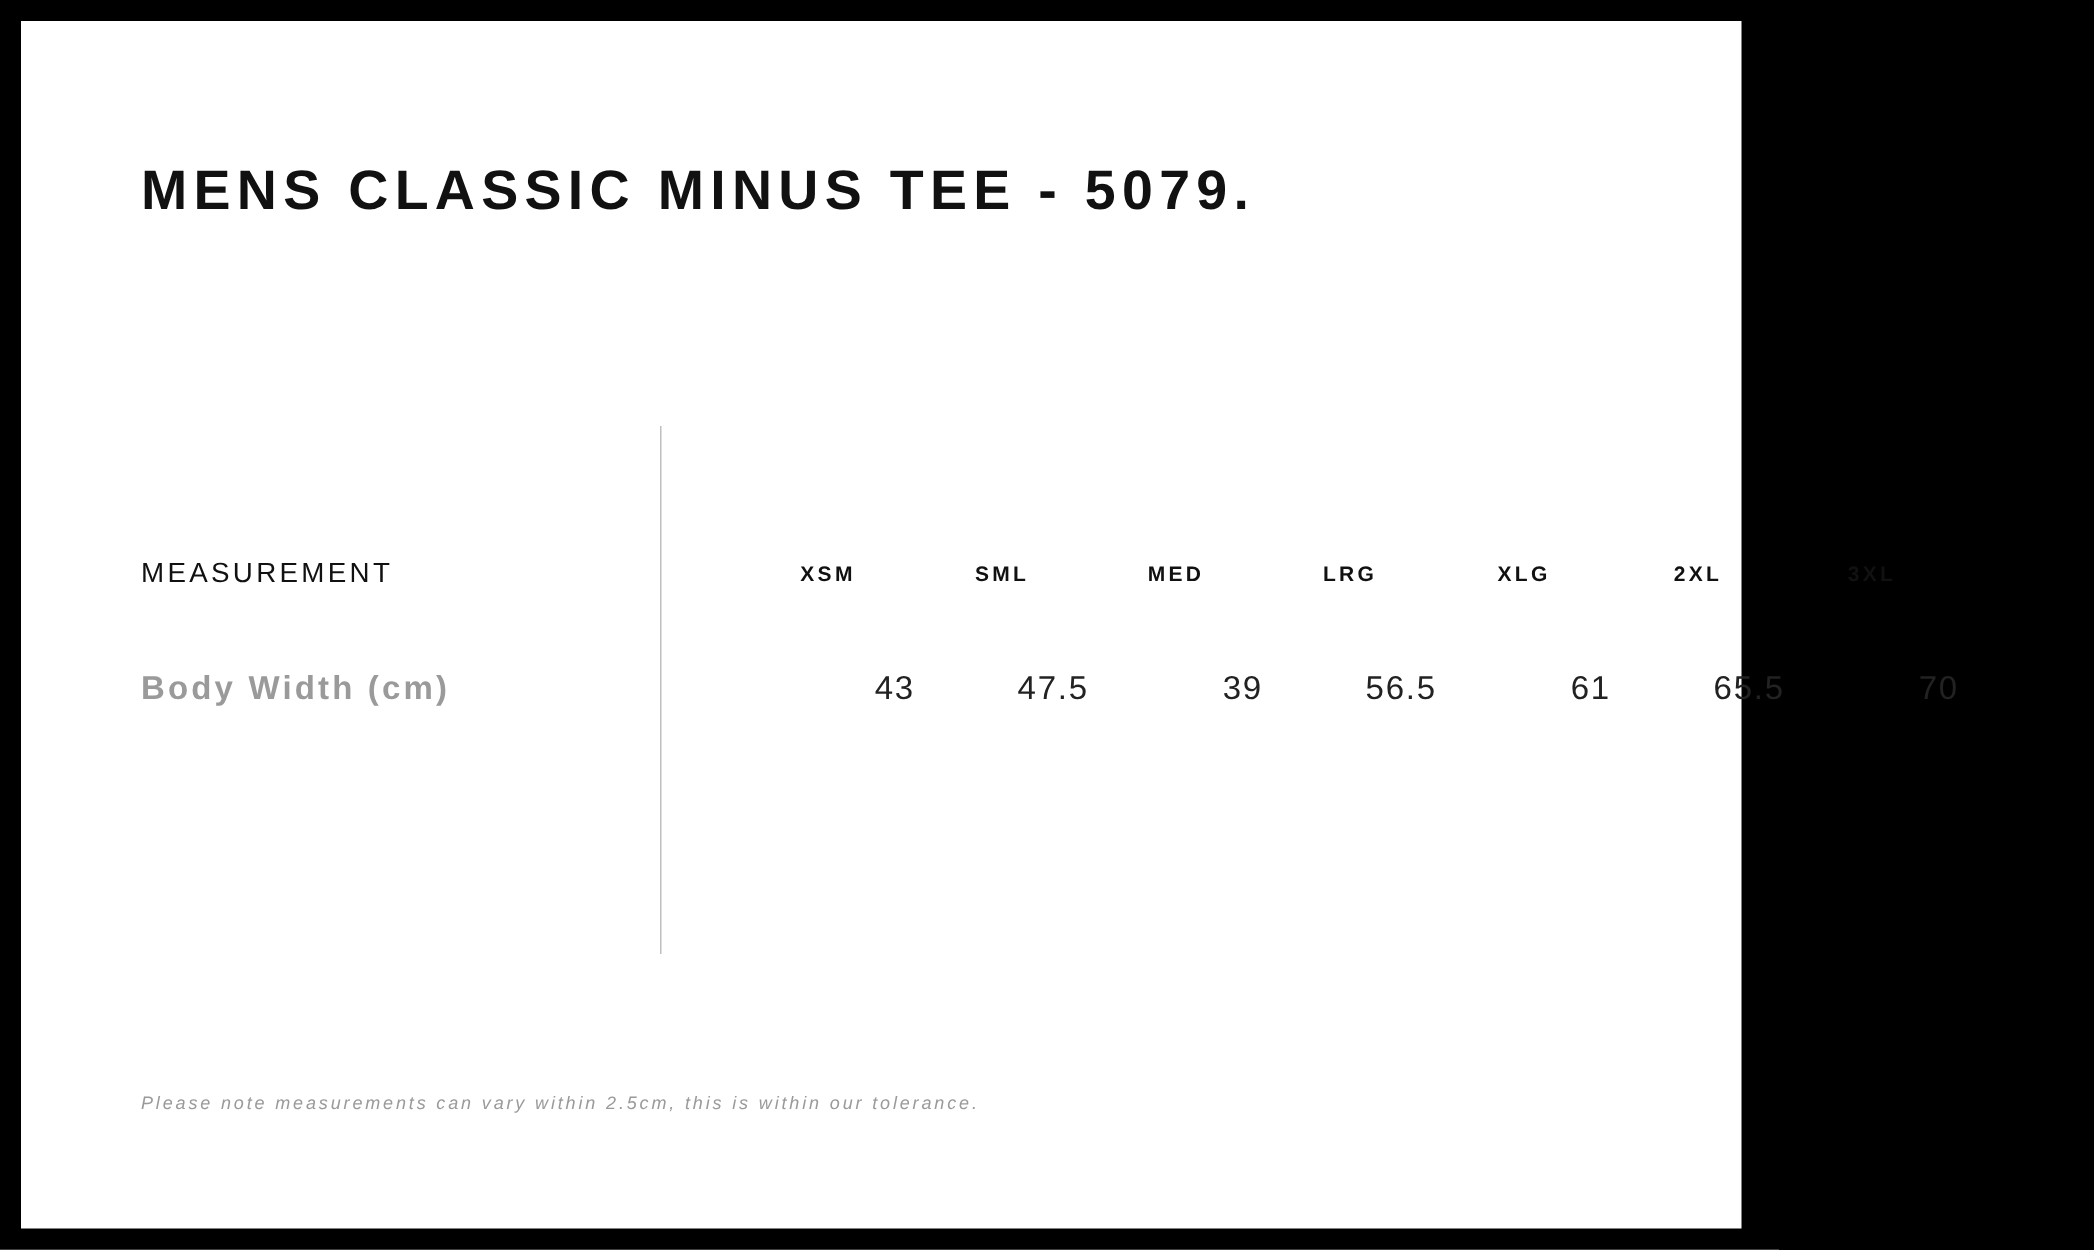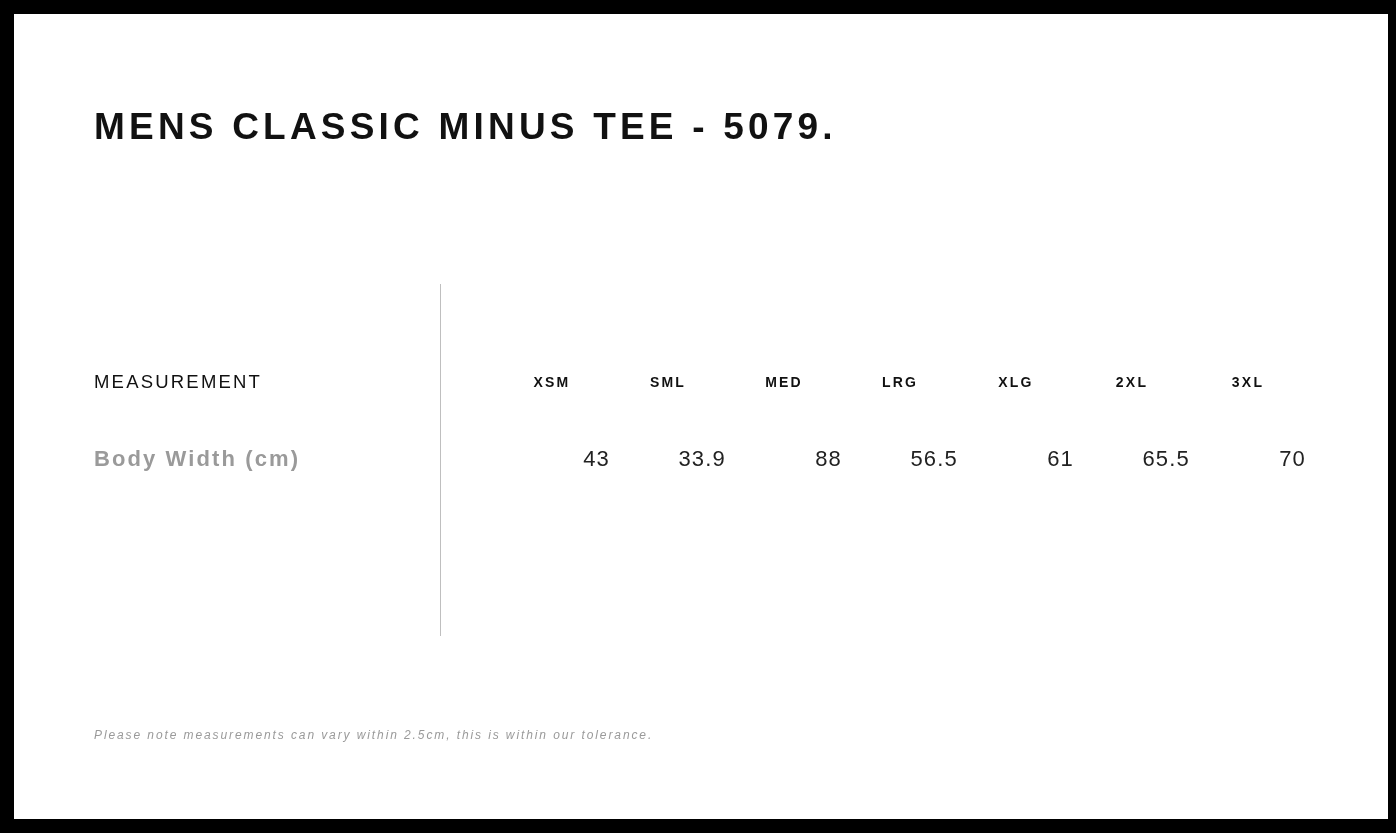--- a/index.html
+++ b/index.html
@@ -10,21 +10,21 @@
   body {
     width: 1396px;
     height: 833px;
     font-family: "Liberation Sans", sans-serif;
     overflow: hidden;
   }
   .page {
     position: absolute;
     left: 14px;
     top: 14px;
-    width: 1374px;
+    width: 1147px;
     height: 805px;
     background: #ffffff;
     box-sizing: border-box;
   }
   .title {
     position: absolute;
     left: 80px;
     top: 92px;
     font-size: 37px;
     font-weight: bold;
@@ -132,22 +132,22 @@
         <th class="hdr-size">LRG</th>
         <th class="hdr-size">XLG</th>
         <th class="hdr-size">2XL</th>
         <th class="hdr-size">3XL</th>
       </tr>
     </thead>
     <tbody>
       <tr class="data-row">
         <td class="cell-label">Body Width (cm)</td>
         <td class="cell-value">43</td>
-        <td class="cell-value">33.9</td>
-        <td class="cell-value">88</td>
+        <td class="cell-value">47.5</td>
+        <td class="cell-value">39</td>
         <td class="cell-value">56.5</td>
         <td class="cell-value">61</td>
         <td class="cell-value">65.5</td>
         <td class="cell-value">70</td>
       </tr>
     </tbody>
   </table>
 
   <div class="note">Please note measurements can vary within 2.5cm, this is within our tolerance.</div>
 

